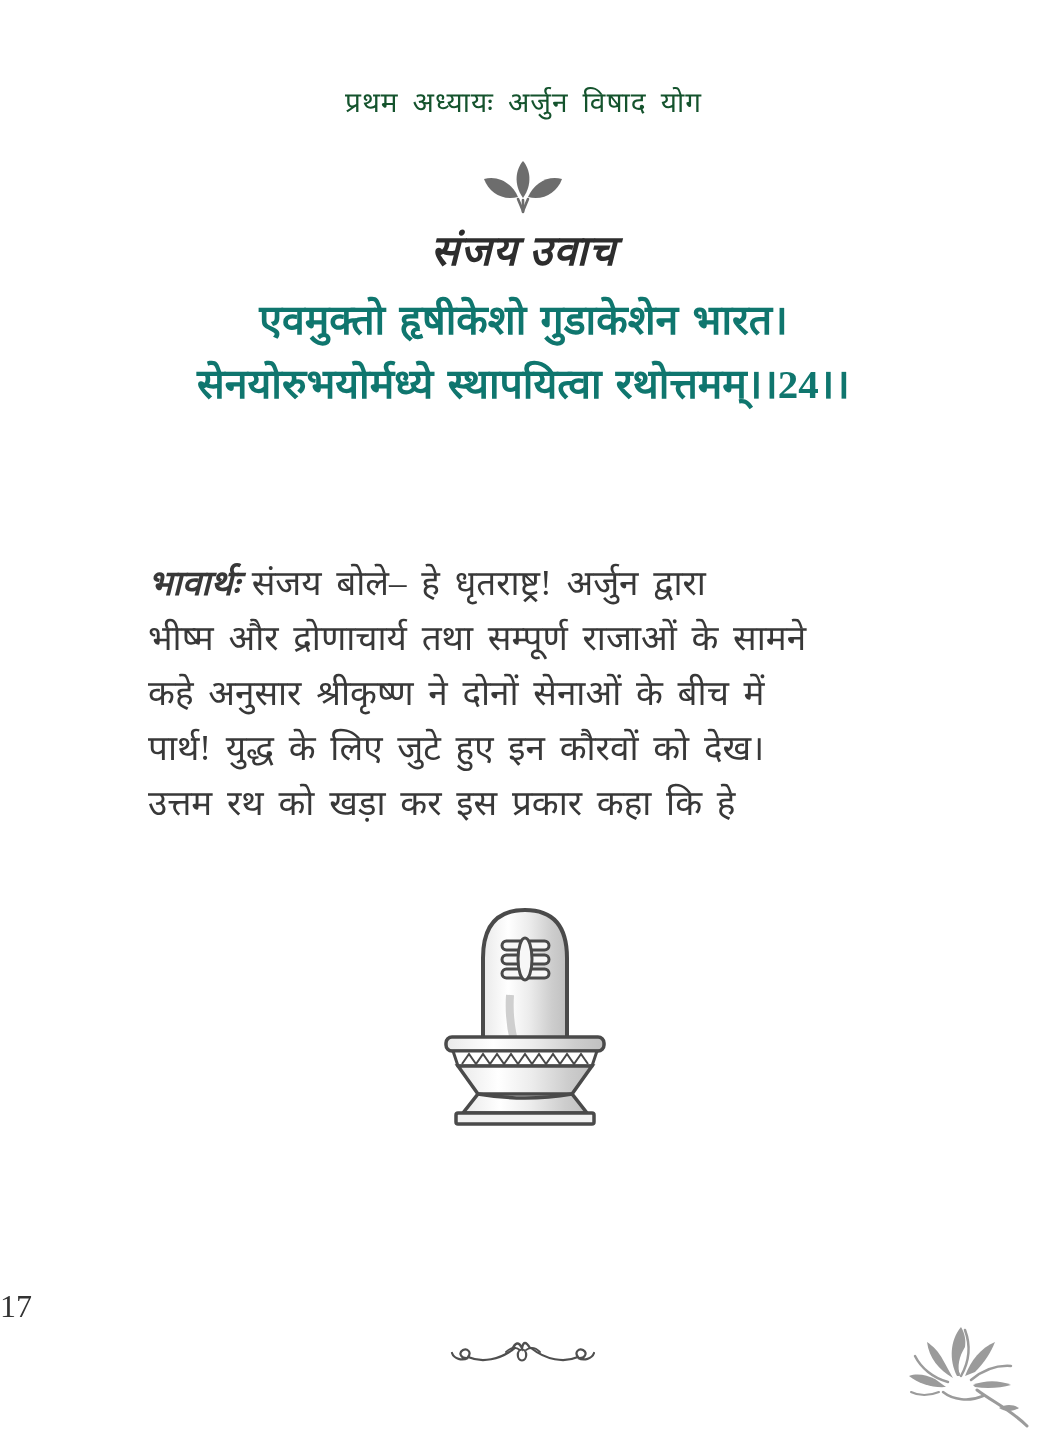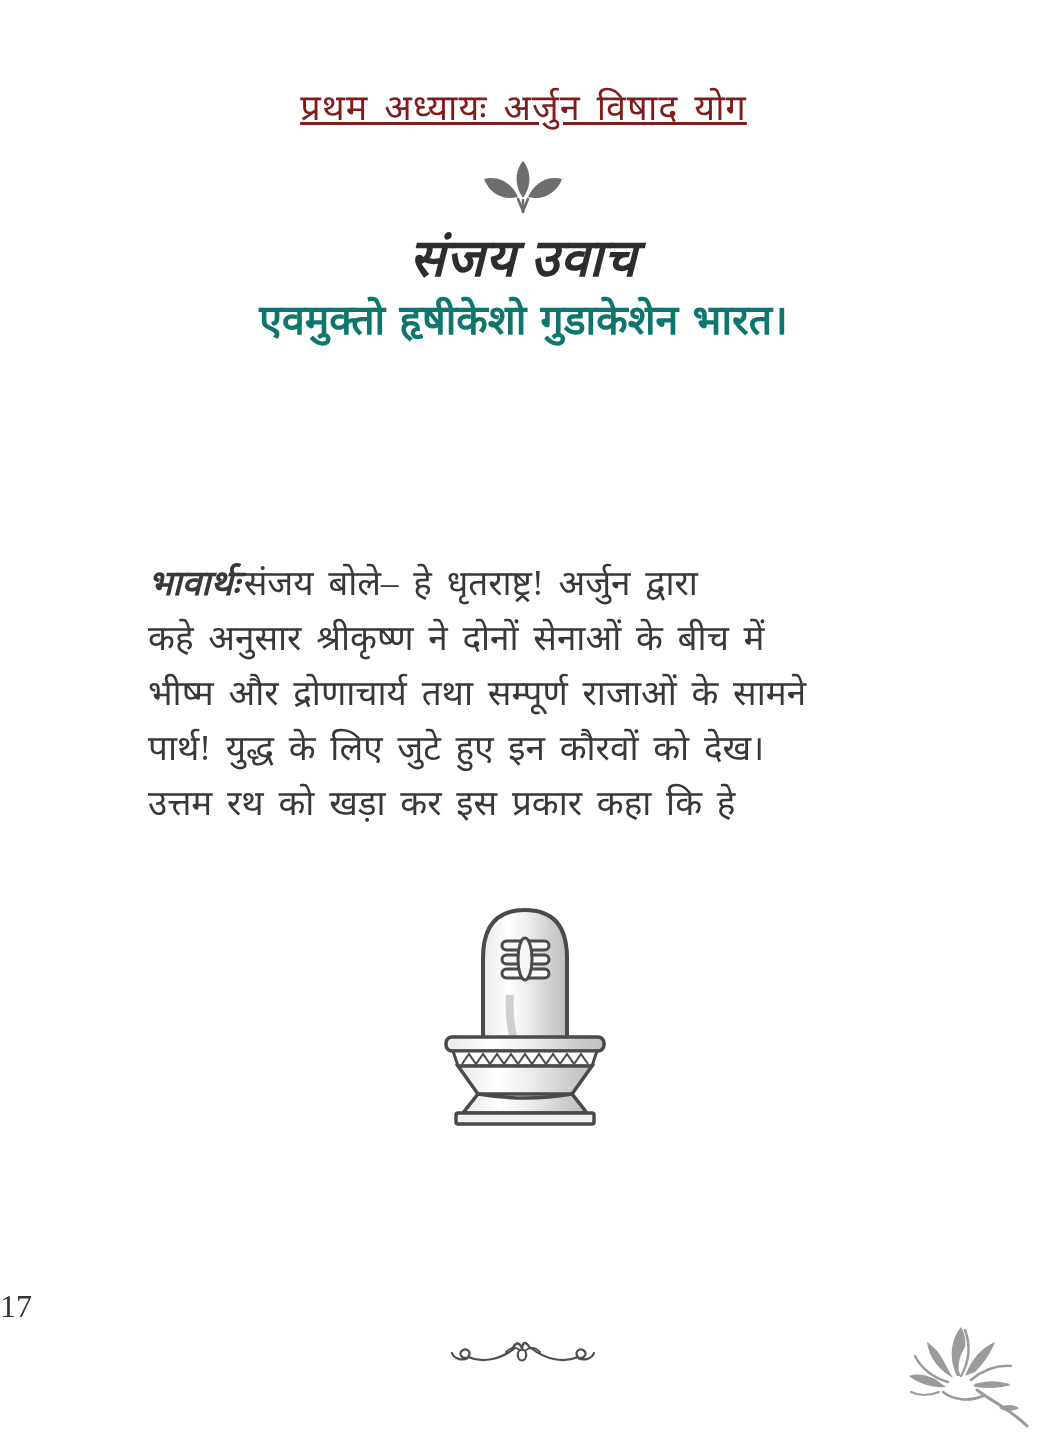--- a/index.html
+++ b/index.html
@@ -5,41 +5,41 @@
   html,body{margin:0;padding:0;background:#ffffff;}
   .page{
     position:relative;
     width:1047px;height:1436px;
     background:#ffffff;
     font-family:"Liberation Serif", serif;
     overflow:hidden;
   }
   .chapter-header{
     position:absolute;top:82px;left:0;width:100%;
-    text-align:center;font-size:36px;color:#7f1d1d;
-    letter-spacing:1px;word-spacing:6px;text-decoration:underline;
+    text-align:center;font-size:28px;color:#14532d;
+    letter-spacing:1px;word-spacing:6px;
   }
   .leaf-wrap{position:absolute;top:160px;left:473px;width:100px;height:58px;}
   .speaker{
     position:absolute;top:220px;left:0;width:100%;
-    text-align:center;font-size:52px;font-weight:bold;font-style:italic;
+    text-align:center;font-size:42px;font-weight:bold;font-style:italic;
     color:#2d2d2d;letter-spacing:1px;
   }
   .stanza{
     position:absolute;left:0;width:100%;
     text-align:center;font-size:41px;font-weight:bold;color:#0f766e;
     line-height:64px;word-spacing:4px;
   }
   .stanza1{top:288px;}
   .stanza2{top:420px;}
   .meaning{
     position:absolute;top:556px;left:148px;width:775px;
     font-size:35px;color:#383838;line-height:55px;word-spacing:6px;
   }
-  .mlabel{font-weight:bold;font-style:italic;margin-right:4px;}
+  .mlabel{font-weight:bold;font-style:italic;margin-right:12px;}
   .lingam{position:absolute;left:420px;top:880px;width:230px;height:250px;}
   .pagenum{
     position:absolute;top:1288px;left:0;width:100%;
     text-align:left;font-size:32px;color:#333333;
   }
   .flourish{position:absolute;top:1333px;left:448px;width:150px;height:34px;}
   .lotus{position:absolute;left:895px;top:1320px;width:145px;height:112px;}
   svg{display:block;width:100%;height:100%;}
 </style>
 </head>
@@ -61,29 +61,30 @@
         <path d="M45,39 L50,51"></path>
         <path d="M55,39 L50,51"></path>
       </g>
     </svg>
   </div>
 
   <div class="speaker">संजय उवाच</div>
 
   <div class="stanza stanza1">
     <div>एवमुक्तो हृषीकेशो गुडाकेशेन भारत।</div>
+    <div>सेनयोरुभयोर्मध्ये स्थापयित्वा रथोत्तमम्।।24।।</div>
   </div>
 
 
   <div class="meaning">
     <div>
       <span class="mlabel">भावार्थः</span><span>संजय बोले– हे धृतराष्ट्र! अर्जुन द्वारा</span>
     </div>
+    <div>भीष्म और द्रोणाचार्य तथा सम्पूर्ण राजाओं के सामने</div>
     <div>कहे अनुसार श्रीकृष्ण ने दोनों सेनाओं के बीच में</div>
-    <div>भीष्म और द्रोणाचार्य तथा सम्पूर्ण राजाओं के सामने</div>
     <div>पार्थ! युद्ध के लिए जुटे हुए इन कौरवों को देख।</div>
     <div>उत्तम रथ को खड़ा कर इस प्रकार कहा कि हे</div>
   </div>
 
   <div class="lingam">
     <svg viewBox="0 0 230 250" xmlns="http://www.w3.org/2000/svg">
       <defs>
         <linearGradient id="mg" x1="0" y1="0" x2="1" y2="0">
           <stop offset="0" stop-color="#e9e9e9"></stop>
           <stop offset="0.3" stop-color="#ffffff"></stop>

